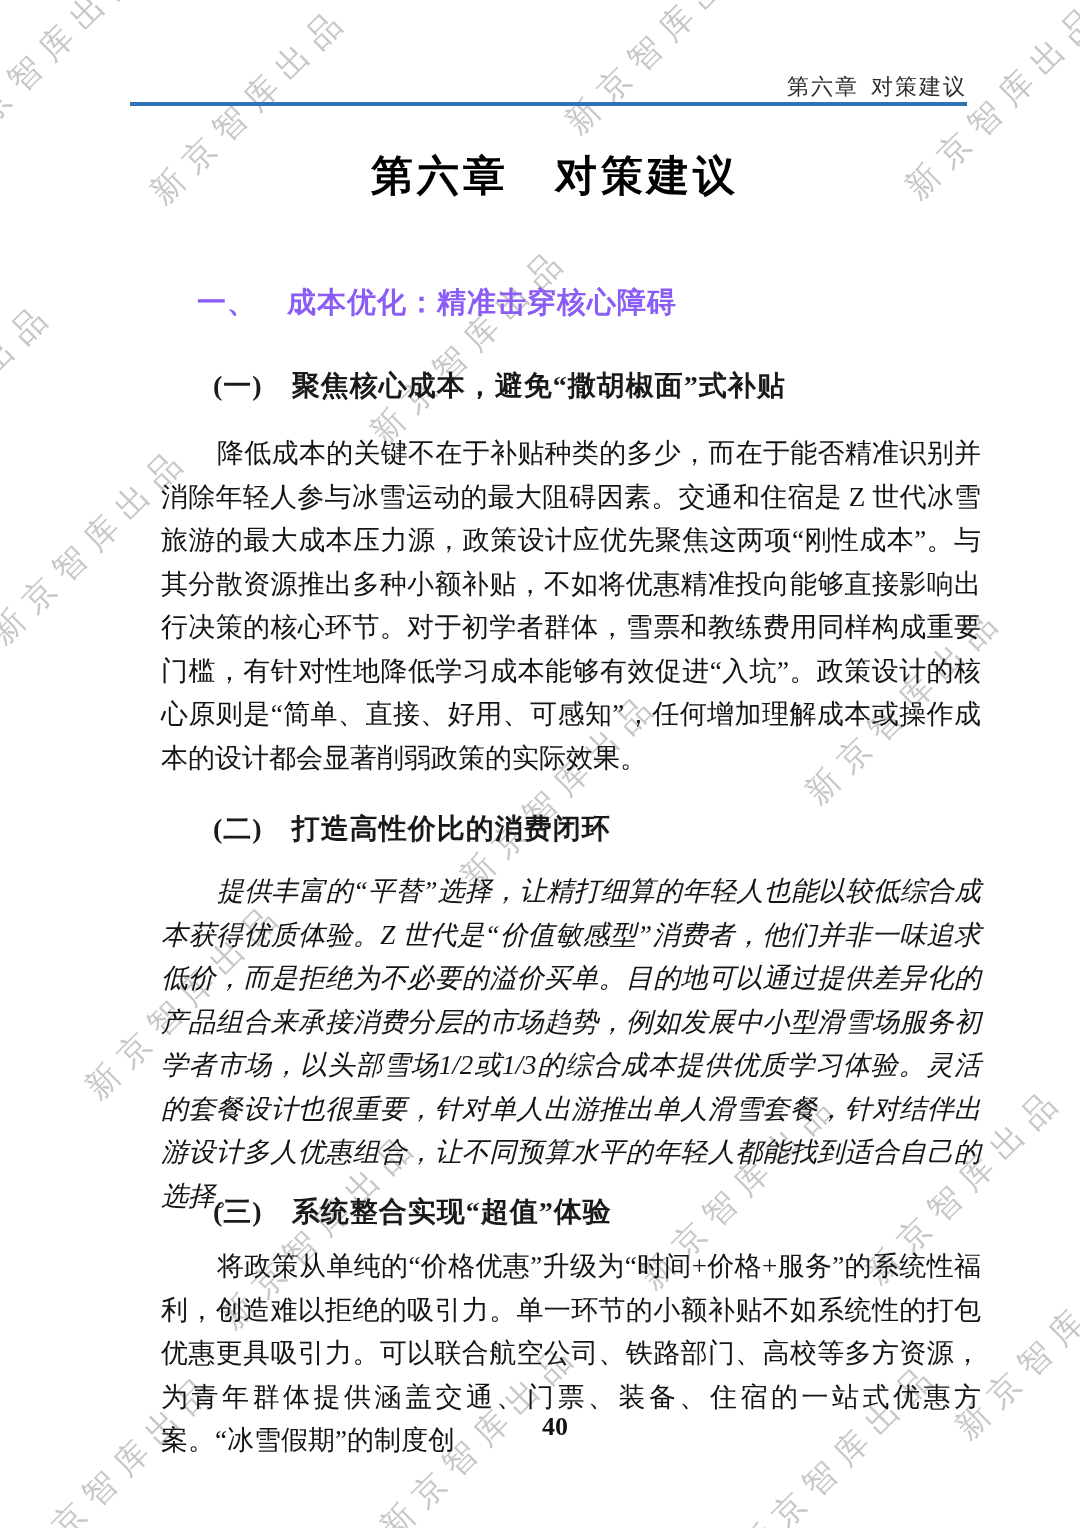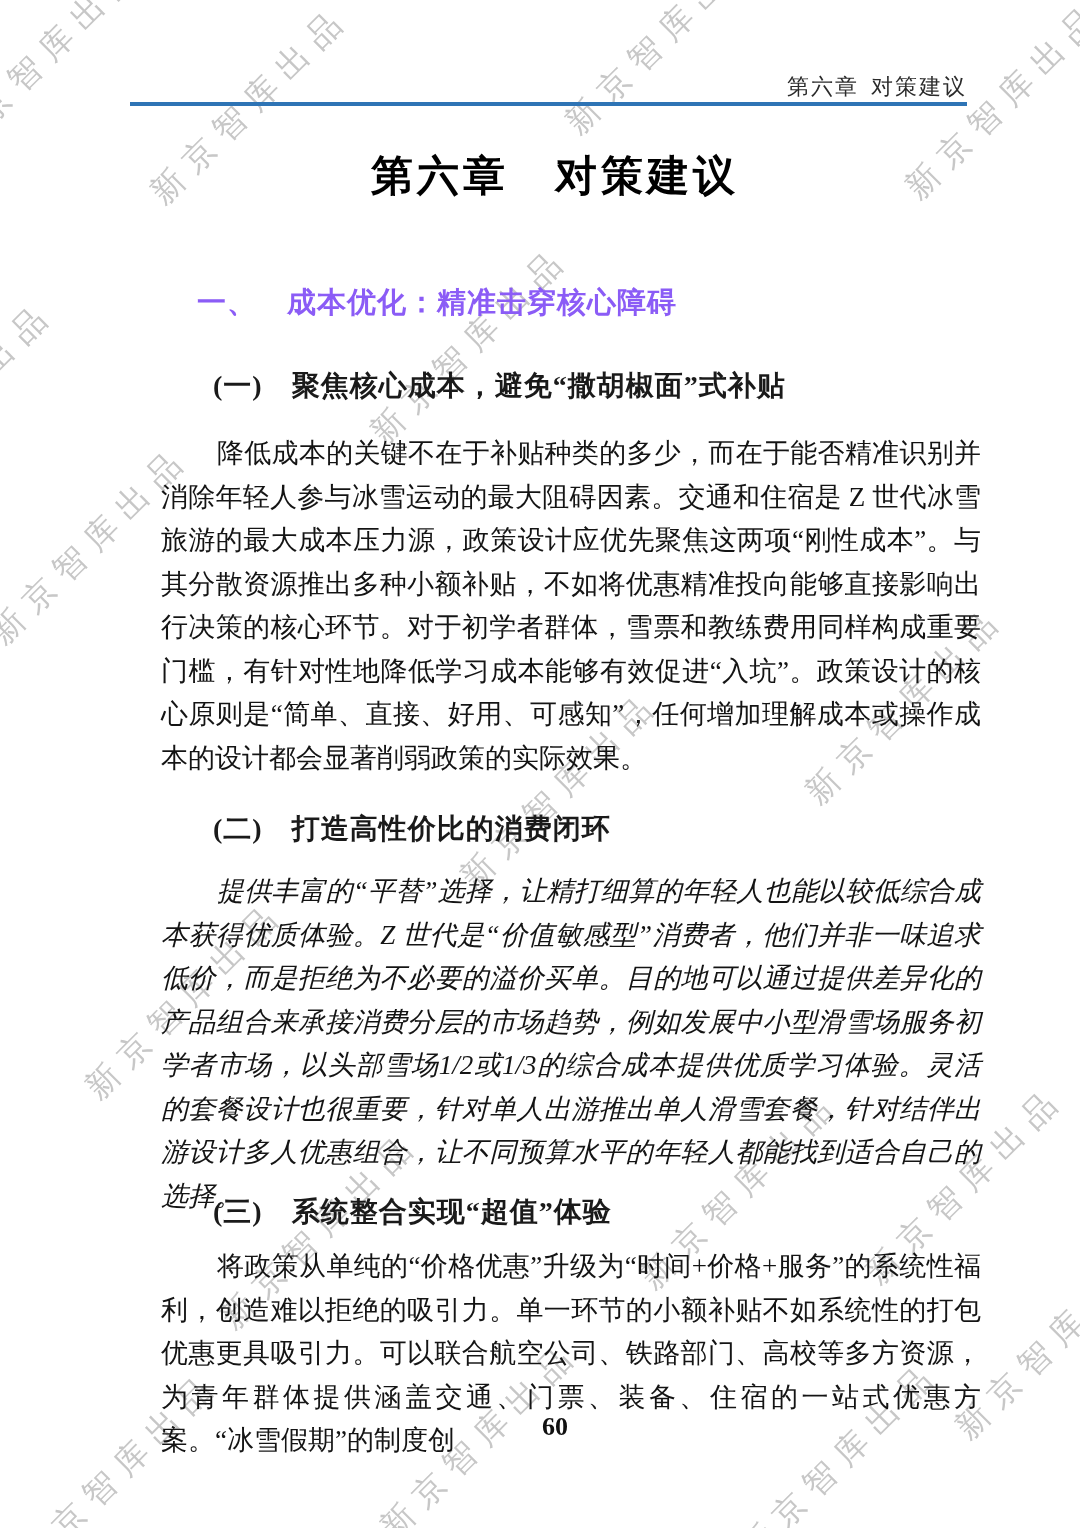--- a/index.html
+++ b/index.html
@@ -107,15 +107,15 @@
     <h2 class="h1 pos-h1">一、　成本优化：精准击穿核心障碍</h2>
     <h3 class="h2 pos-h2a">(一)　聚焦核心成本，避免“撒胡椒面”式补贴</h3>
     <p class="body pos-p1">降低成本的关键不在于补贴种类的多少，而在于能否精准识别并消除年轻人参与冰雪运动的最大阻碍因素。交通和住宿是 Z 世代冰雪旅游的最大成本压力源，政策设计应优先聚焦这两项“刚性成本”。与其分散资源推出多种小额补贴，不如将优惠精准投向能够直接影响出行决策的核心环节。对于初学者群体，雪票和教练费用同样构成重要门槛，有针对性地降低学习成本能够有效促进“入坑”。政策设计的核心原则是“简单、直接、好用、可感知”，任何增加理解成本或操作成本的设计都会显著削弱政策的实际效果。</p>
 
     <h3 class="h2 pos-h2b">(二)　打造高性价比的消费闭环</h3>
     <p class="body pos-p2">提供丰富的“平替”选择，让精打细算的年轻人也能以较低综合成本获得优质体验。Z 世代是“价值敏感型”消费者，他们并非一味追求低价，而是拒绝为不必要的溢价买单。目的地可以通过提供差异化的产品组合来承接消费分层的市场趋势，例如发展中小型滑雪场服务初学者市场，以头部雪场1/2或1/3的综合成本提供优质学习体验。灵活的套餐设计也很重要，针对单人出游推出单人滑雪套餐，针对结伴出游设计多人优惠组合，让不同预算水平的年轻人都能找到适合自己的选择。</p>
 
     <h3 class="h2 pos-h2c">(三)　系统整合实现“超值”体验</h3>
     <p class="body pos-p3">将政策从单纯的“价格优惠”升级为“时间+价格+服务”的系统性福利，创造难以拒绝的吸引力。单一环节的小额补贴不如系统性的打包优惠更具吸引力。可以联合航空公司、铁路部门、高校等多方资源，为青年群体提供涵盖交通、门票、装备、住宿的一站式优惠方案。“冰雪假期”的制度创</p>
 
-    <div class="pagenum">60</div>
+    <div class="pagenum">40</div>
   </div>
 </div>
 
 </body></html>

